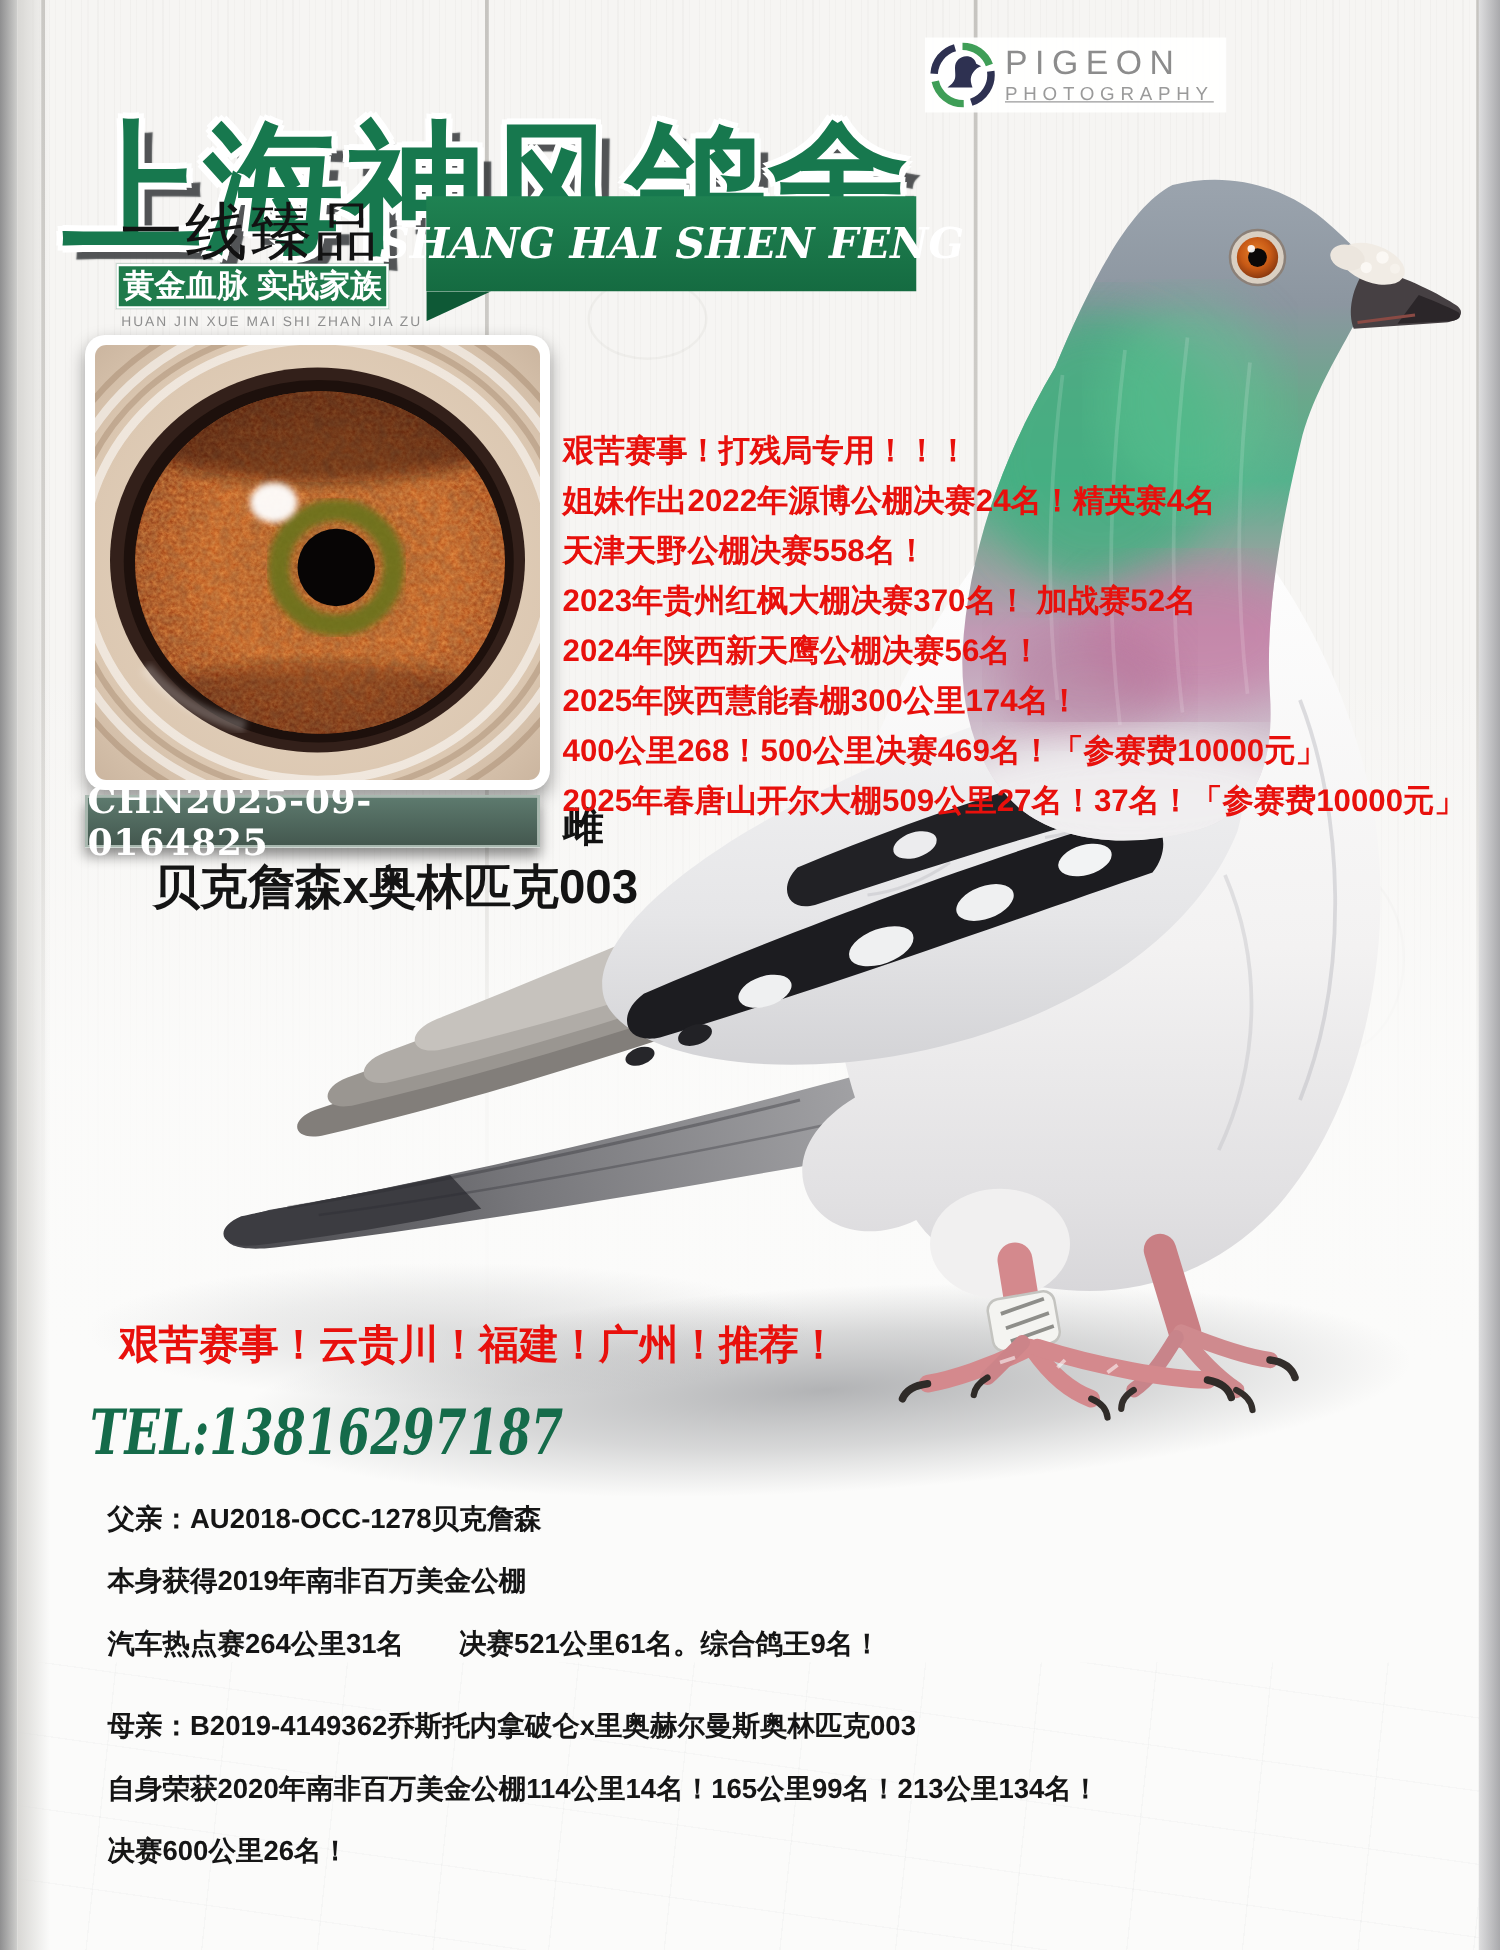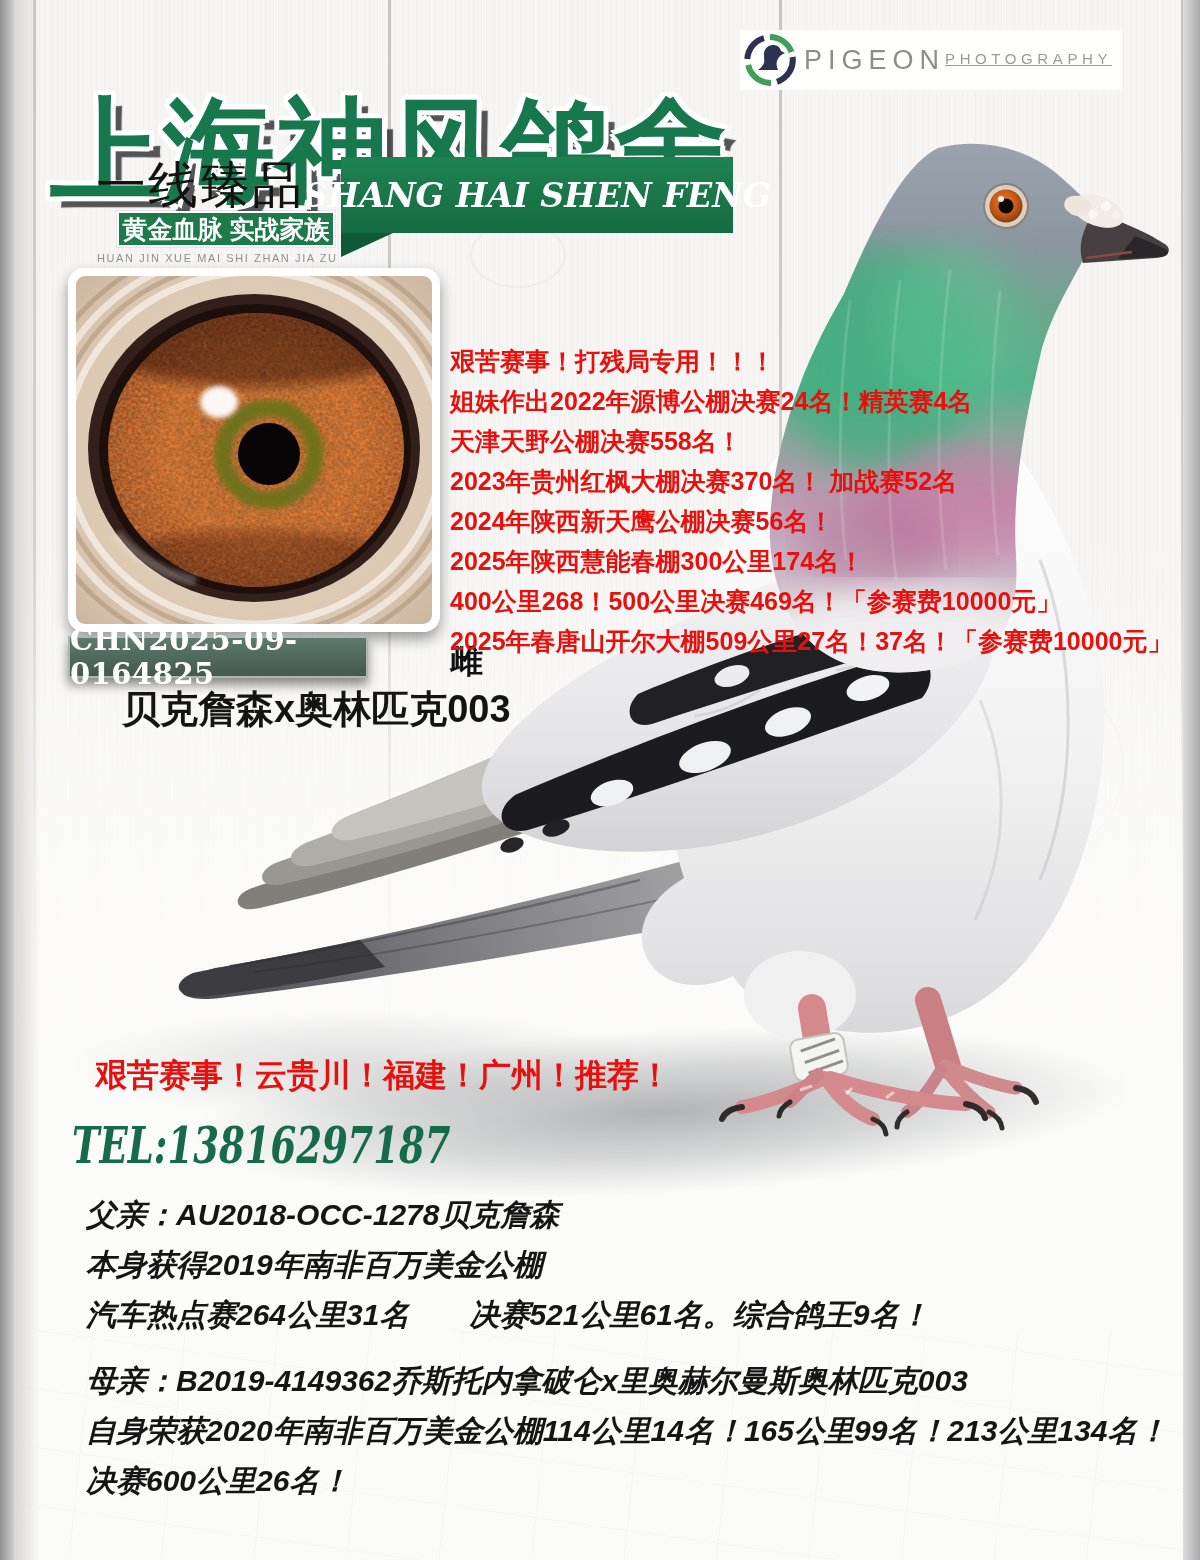--- a/index.html
+++ b/index.html
@@ -31,63 +31,63 @@
     border:2px solid rgba(120,115,108,.06);}
   .wood-knot.k2{left:1010px;top:690px;width:110px;height:150px;border-color:rgba(120,115,108,.05);}
 
   
   .loft-title{position:absolute;left:50px;top:6px;z-index:6;white-space:nowrap;
     font-size:112px;line-height:1.25;font-weight:bold;letter-spacing:1px;color:#17784e;
     text-shadow:-4px -4px 0 #fff,4px -4px 0 #fff,-4px 4px 0 #fff,4px 4px 0 #fff,
       -5px 0 0 #fff,5px 0 0 #fff,0 5px 0 #fff,0 -5px 0 #fff,11px 11px 1px rgba(45,49,51,.82);}
   .logo{position:absolute;left:740px;top:30px;z-index:6;display:flex;align-items:center;gap:8px;
     background:rgba(255,255,255,.92);padding:4px 10px 4px 4px;}
-  .logo-text{display:flex;line-height:1;}
+  .logo-text{display:flex;flex-direction:column;line-height:1;}
   .logo-name{font-size:27px;color:#8c8c8c;letter-spacing:6px;}
   .logo-sub{font-size:15px;color:#9a9a9a;letter-spacing:4.6px;margin-top:4px;text-decoration:underline;}
   .subtitle{position:absolute;left:96px;top:152px;z-index:6;font-size:50px;font-weight:normal;
     color:#121212;letter-spacing:2px;}
   .badge{position:absolute;left:93px;top:211px;z-index:6;width:214px;height:32px;
     background:#1e7a4b;border:2px solid #fff;box-shadow:0 0 0 1px rgba(0,0,0,.06);
-    color:#fff;font-size:25px;font-weight:bold;text-align:center;line-height:32px;letter-spacing:0;margin-left:24px;}
+    color:#fff;font-size:25px;font-weight:bold;text-align:center;line-height:32px;letter-spacing:0;}
   .pinyin{position:absolute;left:97px;top:252px;z-index:6;font-size:11px;color:#8f8f8f;
     letter-spacing:1.6px;font-family:Liberation Sans, sans-serif;}
   .ribbon{position:absolute;left:341px;top:157px;z-index:6;width:392px;height:76px;
     background:linear-gradient(180deg,#1f8252,#156b41);display:flex;align-items:center;justify-content:center;}
   .ribbon-text{color:#fff;font-family:"DejaVu Serif",serif;font-style:italic;font-weight:bold;
     font-size:34px;white-space:nowrap;transform:scaleX(.98);}
   .ribbon-fold{position:absolute;left:341px;top:233px;z-index:5;width:52px;height:24px;
     background:#0e5936;clip-path:polygon(0 0,100% 0,0 100%);}
 
   
   .eye-frame{position:absolute;left:68px;top:268px;z-index:6;width:372px;height:364px;
     background:#fff;border-radius:16px;box-shadow:0 7px 14px rgba(0,0,0,.38);padding:8px;box-sizing:border-box;}
   .eye-frame svg{display:block;width:100%;height:100%;border-radius:9px;}
 
   
-  .ring-banner{position:absolute;left:68px;top:636px;z-index:6;width:300px;height:42px;
+  .ring-banner{position:absolute;left:68px;top:636px;z-index:6;width:364px;height:42px;
     background:linear-gradient(180deg,#5d7a6e,#44584f);border:2px solid #a8b8af;box-sizing:border-box;
     display:flex;align-items:center;justify-content:flex-end;box-shadow:0 7px 10px rgba(0,0,0,.45);}
   .ring-number{color:#fff;font-family:"DejaVu Serif",serif;font-weight:bold;font-size:29px;letter-spacing:.5px;}
   .sex-label{position:absolute;left:450px;top:639px;z-index:6;font-size:33px;font-weight:bold;color:#111;}
   .pair-name{position:absolute;left:122px;top:684px;z-index:6;font-size:38px;font-weight:bold;color:#141414;}
 
   
   .ach{position:absolute;left:450px;top:341px;z-index:7;color:#e8100c;font-weight:bold;
     font-size:25px;line-height:40px;}
   .ach div{white-space:nowrap;}
   .promo{position:absolute;left:95px;top:1054px;z-index:7;color:#e8100c;font-weight:bold;
     font-size:32px;white-space:nowrap;}
 
   
   .tel{position:absolute;left:72px;top:1116px;z-index:6;color:#156b4a;
     font-family:"DejaVu Serif",serif;font-style:italic;font-weight:bold;font-size:50px;
     transform:scaleX(.74);transform-origin:left center;white-space:nowrap;}
   .parent{position:absolute;left:86px;z-index:6;color:#151515;font-weight:bold;
-    font-size:30px;line-height:50px;font-style:italic;}
+    font-size:22px;line-height:50px;}
   .parent div{white-space:nowrap;}
   .father{top:1190px;}
   .mother{top:1356px;}
 
   
   .pigeon{position:absolute;inset:0;z-index:4;}
 </style>
 </head>
 <body>
 

